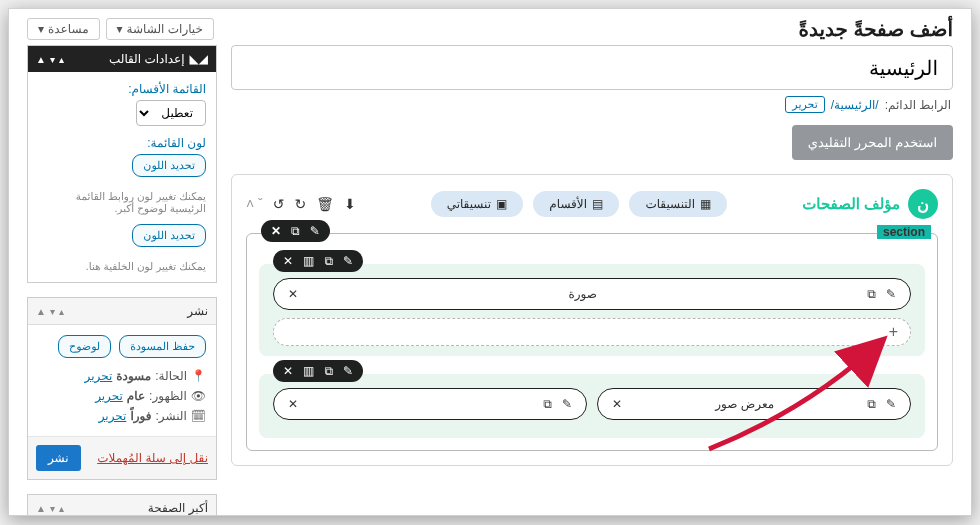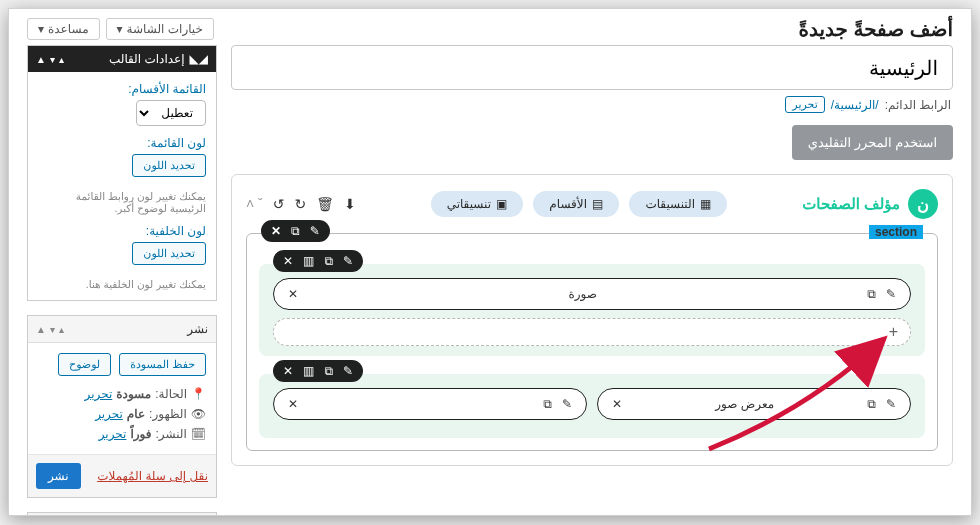--- a/index.html
+++ b/index.html
@@ -19,40 +19,40 @@
 .builder{background:#fff;border:1px solid #d6d6d6;border-radius:6px;padding:14px;position:relative}
 .builder-head{display:flex;align-items:center;justify-content:space-between;margin-bottom:14px}
 .builder-brand{display:flex;align-items:center;gap:8px;color:#18c99d;font-weight:600;font-size:15px}
 .brand-circle{width:30px;height:30px;border-radius:50%;background:#18c99d;display:flex;align-items:center;justify-content:center;color:#fff;font-size:16px;font-weight:700}
 .builder-tabs{display:flex;gap:10px}
 .btab{background:#d9e8f4;border-radius:18px;padding:6px 16px;font-size:12px;color:#2b2b2b;display:flex;align-items:center;gap:5px}
 .toolbar-icons{display:flex;gap:10px;align-items:center;color:#333}
 .toolbar-icons span{font-size:14px}
 .collapse-icons{color:#999;font-size:11px}
 .section-wrap{border:1px solid #bababa;border-radius:6px;padding:12px;position:relative;margin-top:10px}
-.section-label{position:absolute;top:-9px;right:14px;background:#0ea5e9;padding:0 6px;font-size:12px;color:#333;font-weight:600}
+.section-label{position:absolute;top:-9px;right:6px;background:#14b8a6;padding:0 6px;font-size:12px;color:#333;font-weight:600}
 .pillbar{position:absolute;top:-14px;left:14px;background:#1f2120;border-radius:16px;padding:4px 10px;display:flex;gap:10px;color:#fff;font-size:12px}
 .pillbar .x{font-weight:700}
 .row-wrap{background:#e8f6ef;border-radius:8px;padding:14px 14px 10px;position:relative;margin:18px 0 10px}
 .row-pillbar{position:absolute;top:-14px;left:14px;background:#1f2120;border-radius:16px;padding:4px 10px;display:flex;gap:10px;color:#fff;font-size:12px}
 .module{background:#fff;border:1px solid #1f2120;border-radius:22px;padding:8px 14px;display:flex;align-items:center;justify-content:space-between;margin-bottom:8px;font-size:12px}
 .module .mtitle{flex:1;text-align:center}
 .module .mctrl{display:flex;gap:10px;align-items:center}
 .addbar{border:1px dashed #b7b7b7;border-radius:22px;height:28px;display:flex;align-items:center;justify-content:flex-start;padding:0 12px;color:#666;font-size:16px;background:#fff}
 .two-col{display:flex;gap:10px}
 .two-col .module{flex:1}
 .sidebar{width:190px;display:flex;flex-direction:column;gap:14px}
 .panel{border:1px solid #ccc;background:#fff}
 .panel-head{background:#222;color:#fff;padding:6px 8px;display:flex;justify-content:space-between;align-items:center;font-size:12px}
 .panel-head.light{background:#f5f5f5;color:#333;border-bottom:1px solid #ddd}
 .panel-head .ctrls{display:flex;gap:4px;font-size:10px}
 .panel-body{padding:10px;font-size:12px;color:#444}
 .panel-body label{display:block;margin-bottom:4px;color:#0073aa}
 .smallselect{border:1px solid #bbb;border-radius:4px;padding:4px 8px;font-family:inherit;font-size:12px;background:#fff}
-.smallbtn{border:1px solid #0073aa;color:#0073aa;background:#f4f9fc;border-radius:3px;padding:4px 10px;font-size:11px;font-family:inherit}
+.smallbtn{border:1px solid #0073aa;color:#0073aa;background:#f4f9fc;border-radius:9px;padding:4px 10px;font-size:11px;font-family:inherit}
 .hint{color:#888;font-size:10.5px;margin-top:13px}
 .pub-row{display:flex;gap:8px;justify-content:flex-start;margin-bottom:8px}
 .meta-line{padding:3px 0;color:#555;font-size:12px;display:flex;align-items:center;gap:4px}
 .meta-line a{color:#0073aa;text-decoration:underline}
 .trash{color:#c0392b;text-decoration:underline;font-size:12px}
 .publish-row{display:flex;justify-content:space-between;align-items:center;background:#f5f5f5;padding:8px;border-top:1px solid #e5e5e5}
 .publish-btn{background:#1a77c9;color:#fff;border:none;border-radius:3px;padding:6px 12px;font-size:12px;font-family:inherit}
 .watermark{position:absolute;top:230px;left:50%;transform:translateX(-50%);font-size:48px;font-weight:700;color:rgba(0,0,0,.06);letter-spacing:2px;pointer-events:none;white-space:nowrap}
 .arrow{position:absolute;pointer-events:none}
 </style>
@@ -190,21 +190,20 @@
             </span>
         </div>
         <div class="panel-body">
           <label>القائمة الأقسام:</label>
           <select class="smallselect"><option>تعطيل</option></select>
           <div style="height:10px"></div>
           <label>لون القائمة:</label>
           <button class="smallbtn">تحديد اللون</button>
           <div class="hint">يمكنك تغيير لون روابط القائمة الرئيسية لوضوح أكبر.</div>
           <div style="height:10px"></div>
-          <label>لون الخلفية:</label>
           <button class="smallbtn">تحديد اللون</button>
           <div class="hint">يمكنك تغيير لون الخلفية هنا.</div>
         </div>
       </div>
 
       <div class="panel">
         <div class="panel-head light">
           <span>نشر</span>
           <span class="ctrls" style="color:#888">
               <span>▴</span>

